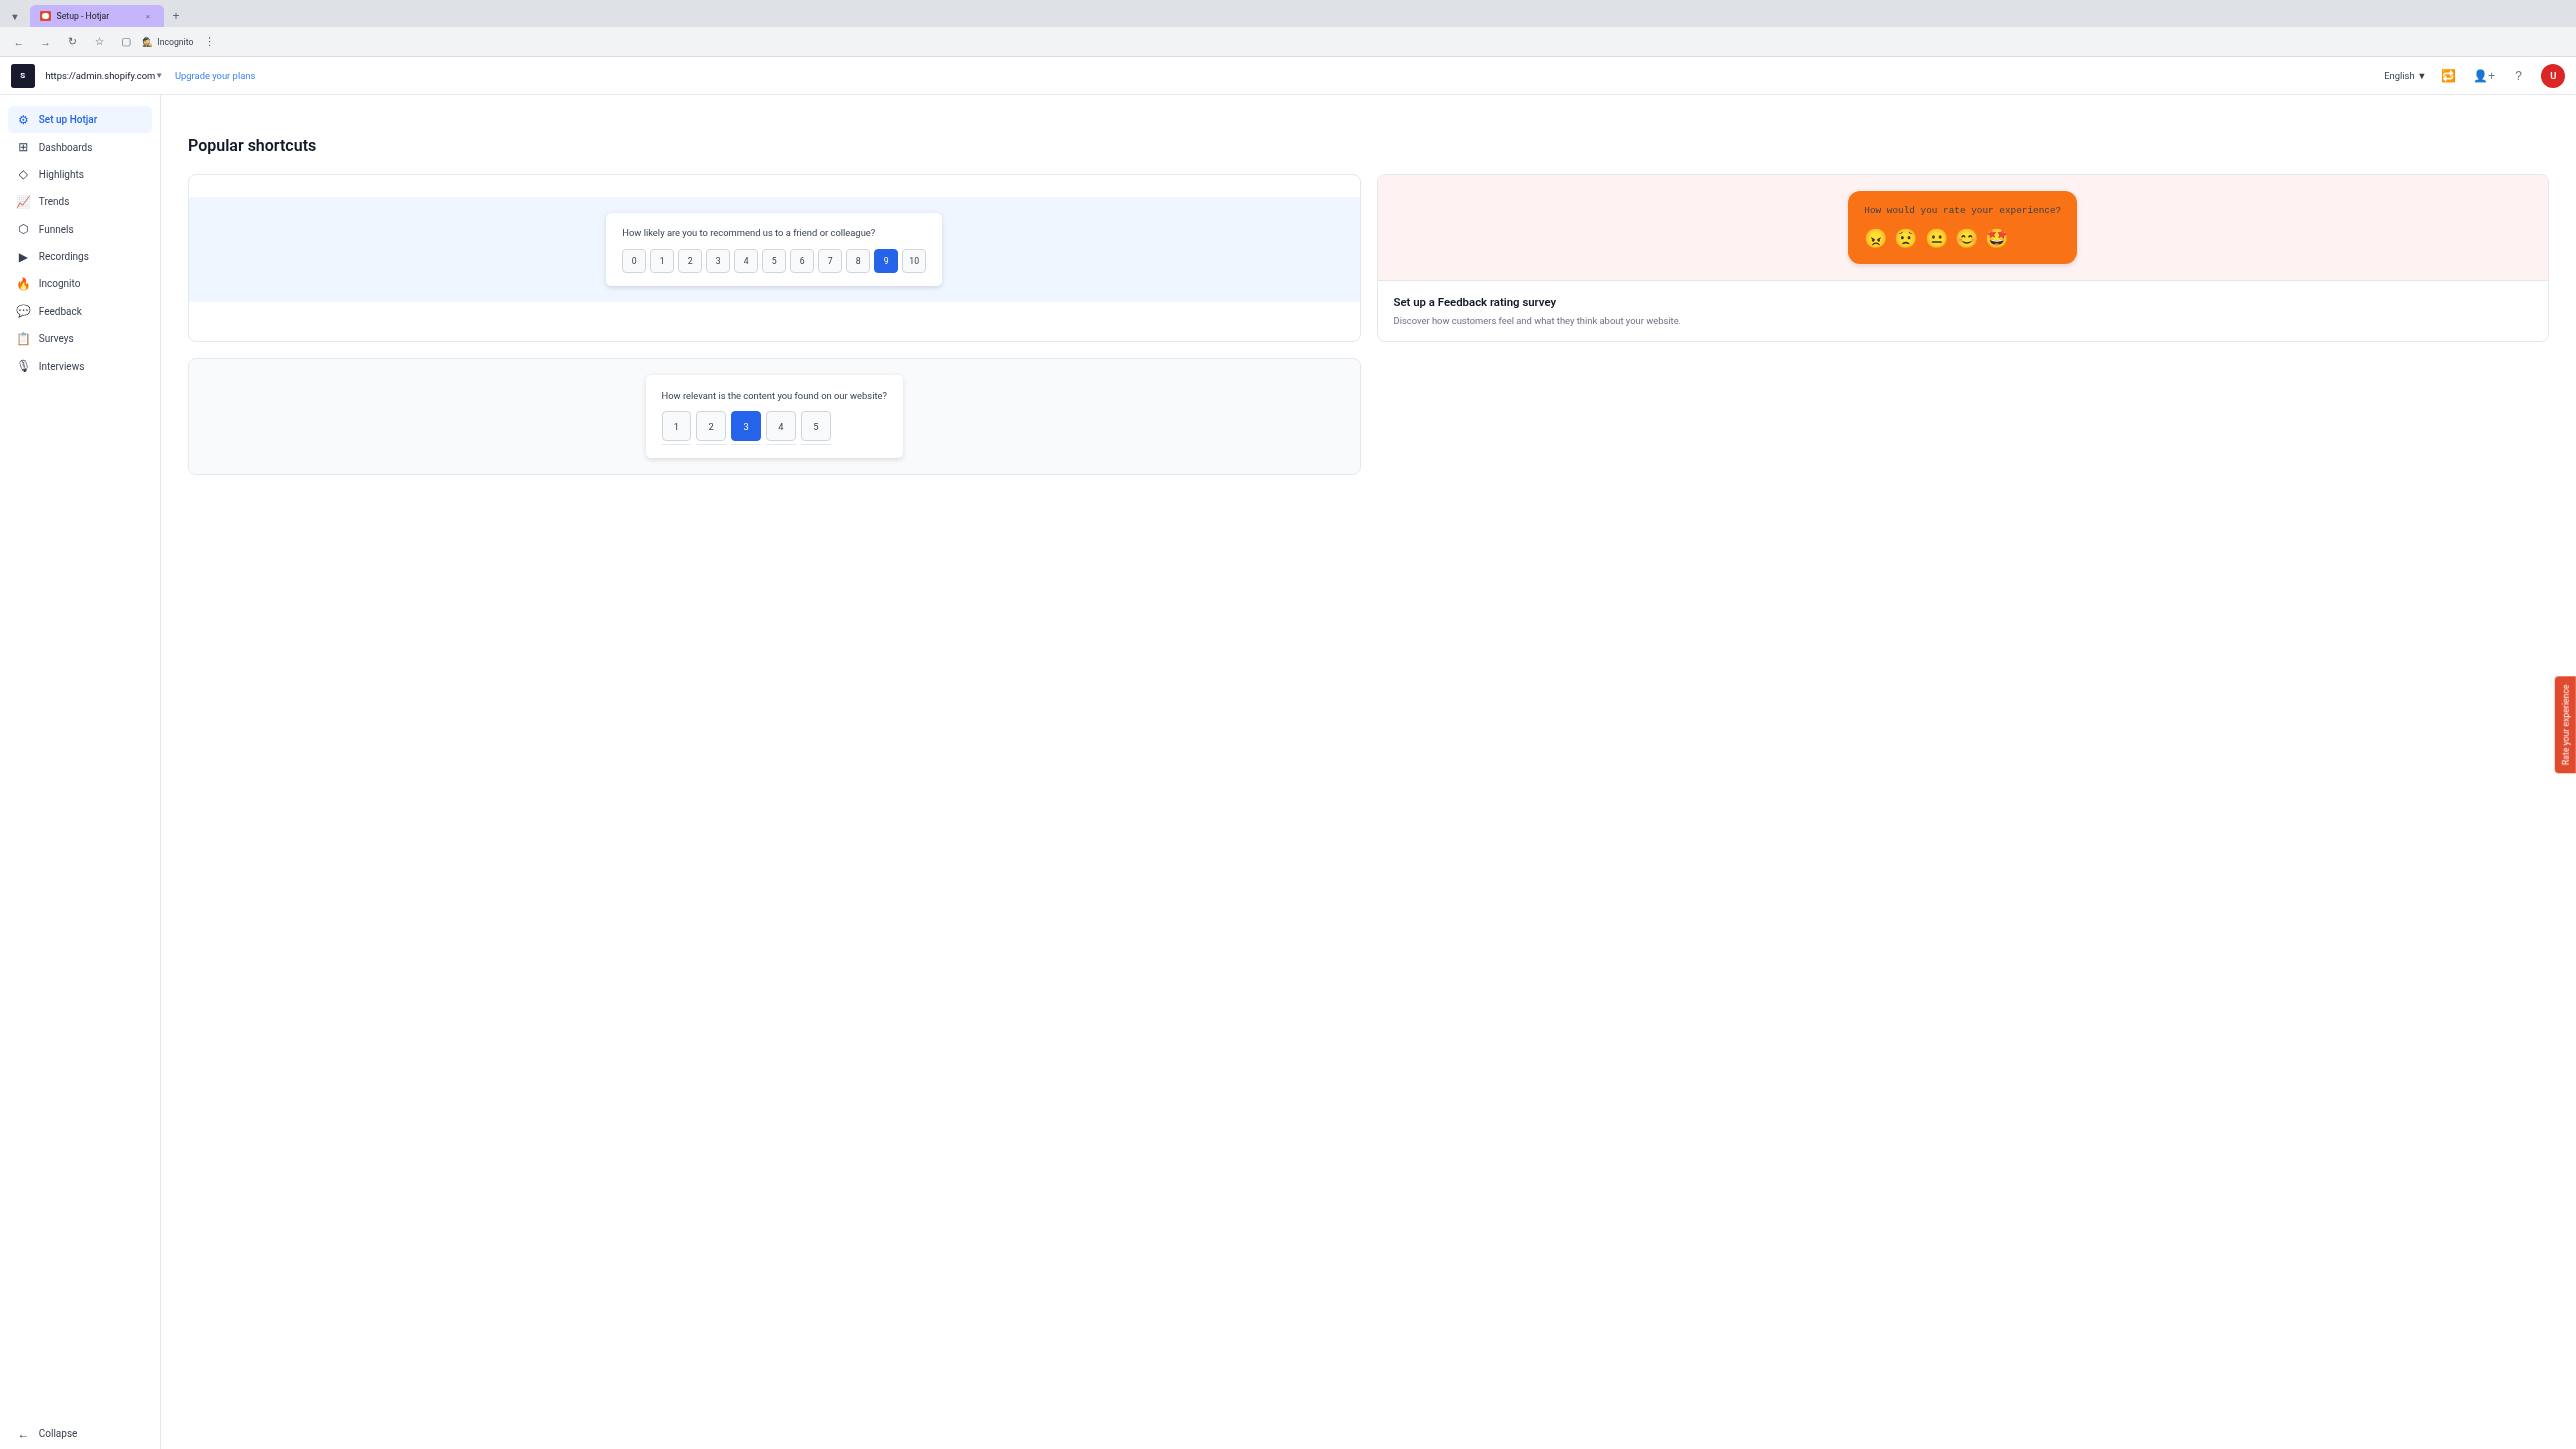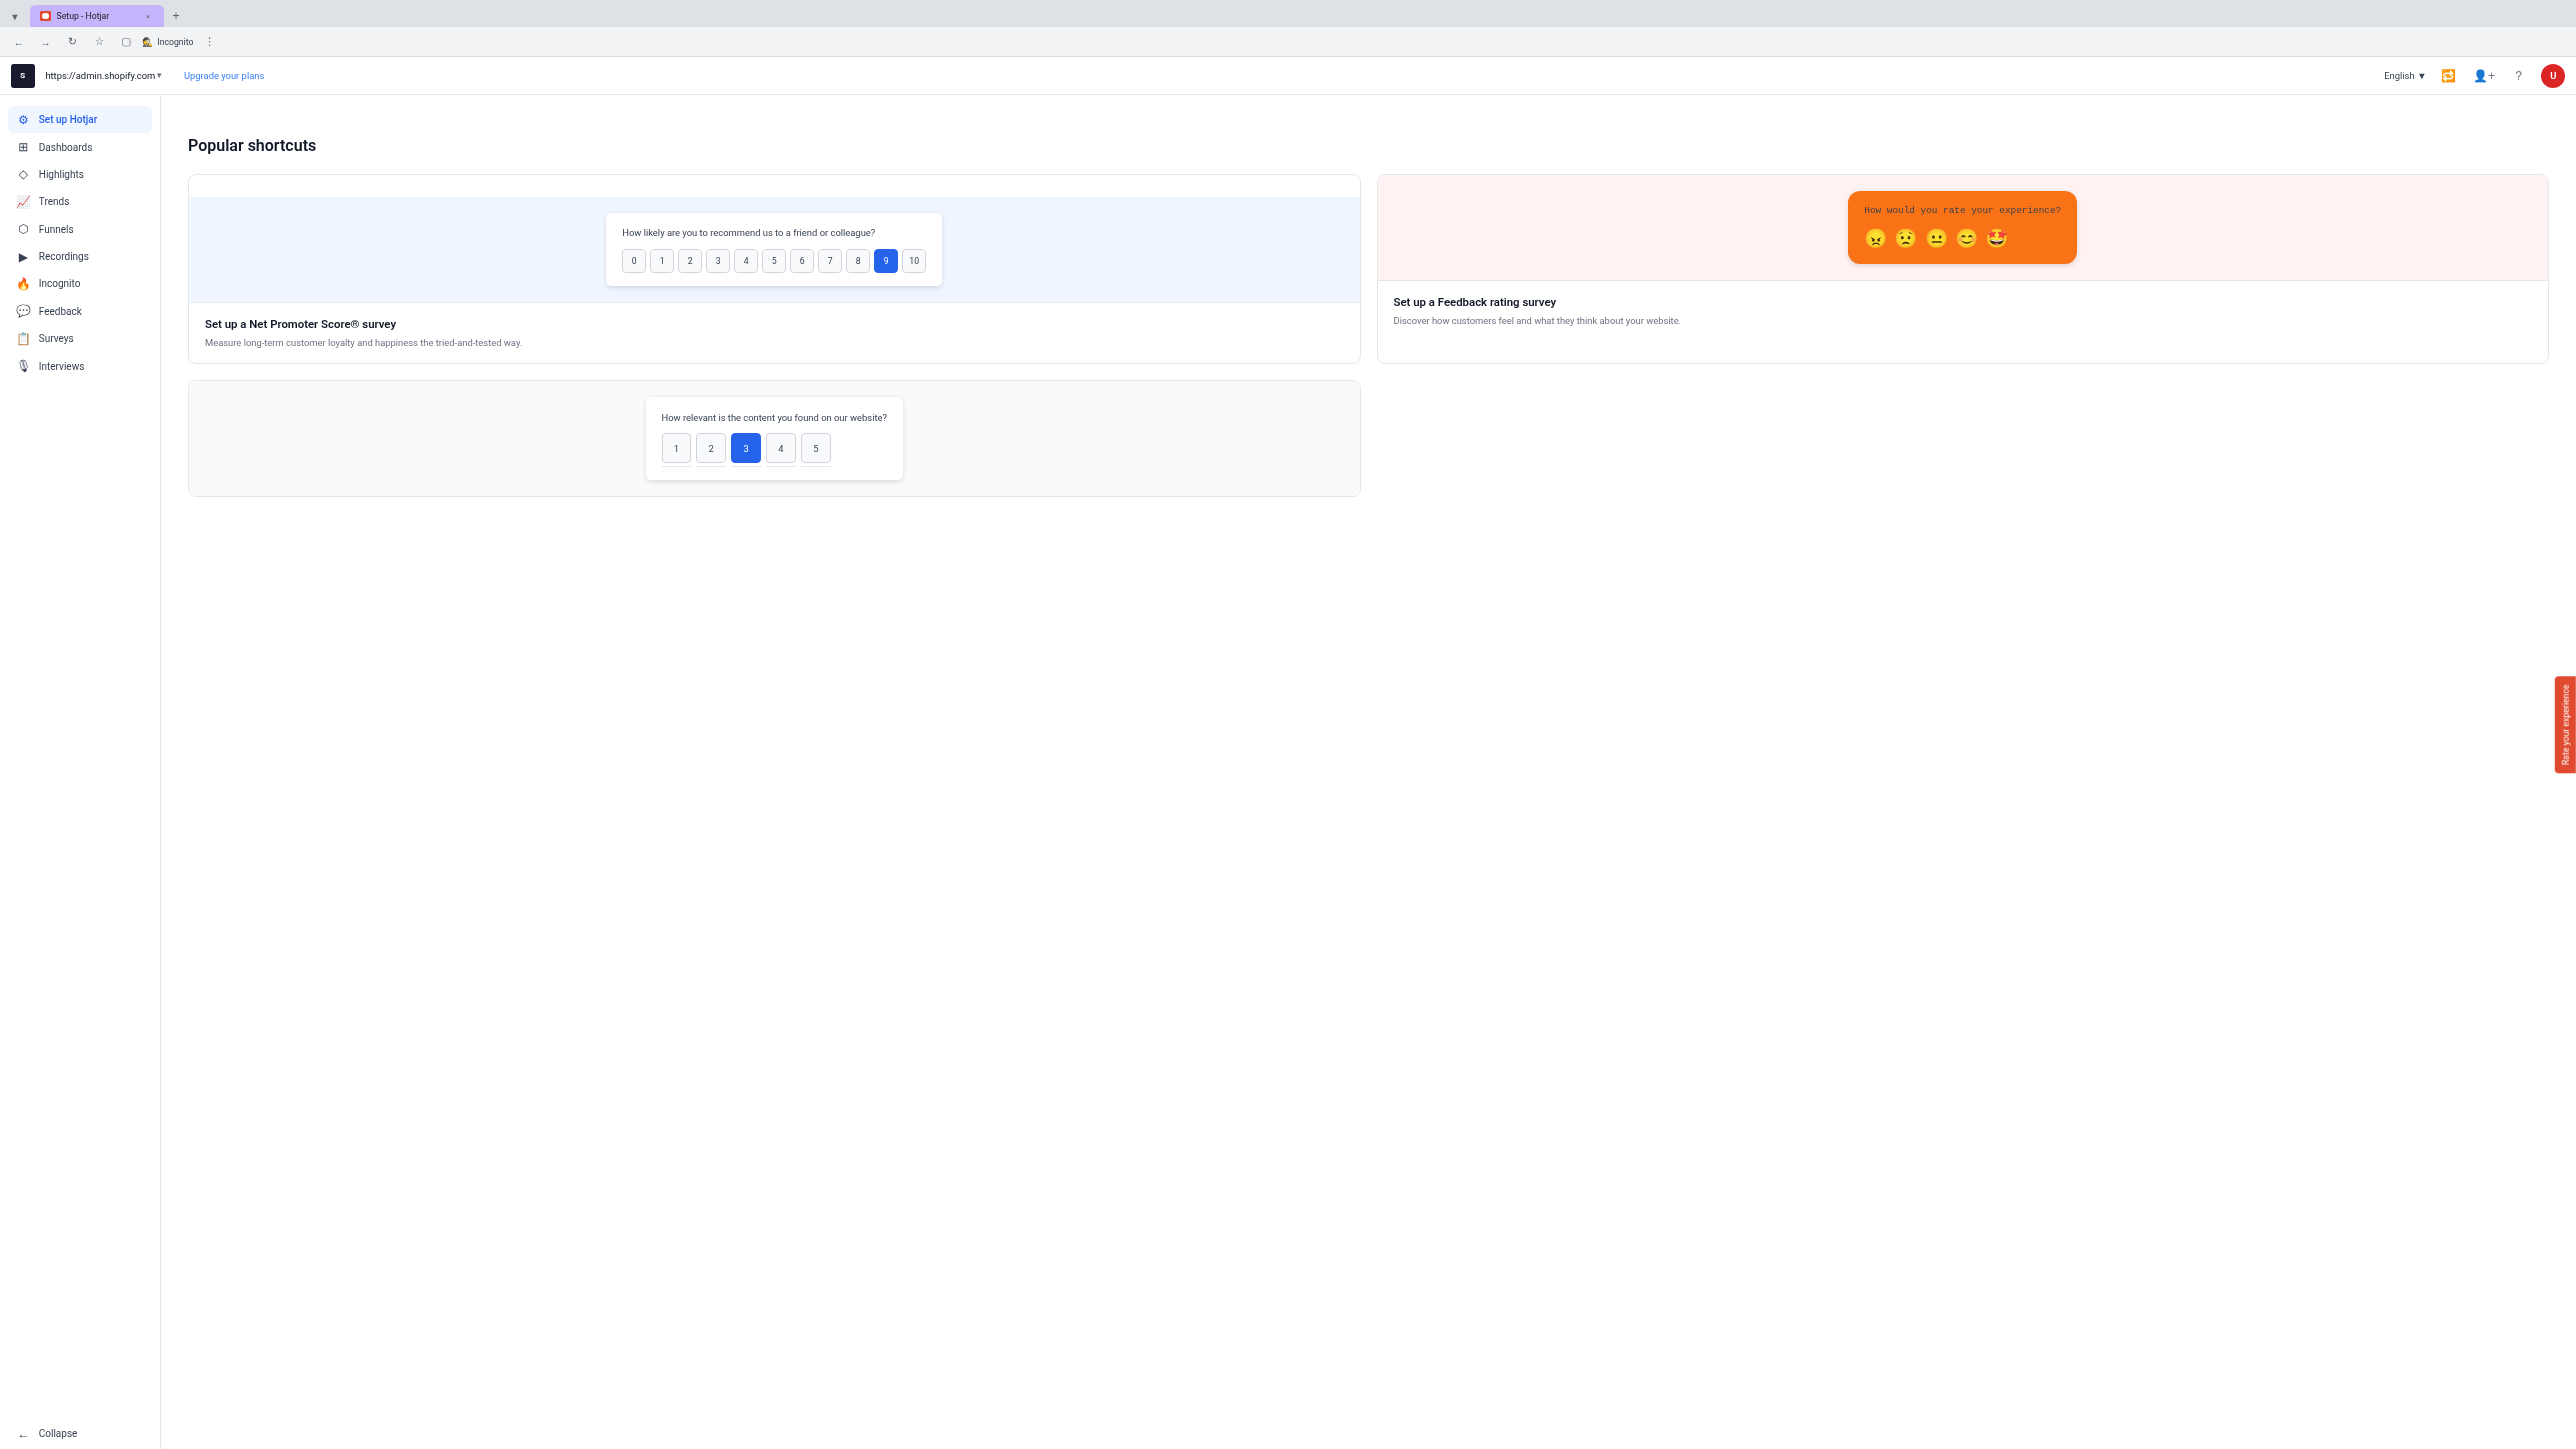--- a/index.html
+++ b/index.html
@@ -22,21 +22,21 @@
     .url-bar { flex: 1; display: flex; align-items: center; background: #fff; border: 0.7px solid #dadce0; border-radius: 13.4px; padding: 4px 10.7px; gap: 5.4px; }
     .url-text { font-size: 9.4px; color: #202124; flex: 1; }
     .address-actions { display: flex; align-items: center; gap: 5.4px; }
     .addr-icon-btn { width: 21.5px; height: 21.5px; border-radius: 50%; border: none; background: transparent; cursor: pointer; display: flex; align-items: center; justify-content: center; font-size: 10.7px; color: #5f6368; }
 
     
     .app-header { display: flex; align-items: center; padding: 0 10.7px; height: 38px; border-bottom: 0.7px solid #e5e7eb; background: #fff; gap: 10.7px; }
     .site-logo { width: 24px; height: 24px; background: #1a1a2e; border-radius: 2.7px; display: flex; align-items: center; justify-content: center; color: #fff; font-weight: bold; font-size: 8px; }
     .site-url { font-size: 9.4px; color: #111827; display: flex; align-items: center; gap: 0; }
     .dropdown-icon { font-size: 8px; color: #6b7280; }
-    .upgrade-link { color: #3b82f6; font-size: 9.4px; text-decoration: none; margin-left: 10px; }
+    .upgrade-link { color: #3b82f6; font-size: 9.4px; text-decoration: none; margin-left: 1px; }
     .header-spacer { flex: 1; }
     .header-lang { display: flex; align-items: center; gap: 2.7px; font-size: 9.4px; color: #374151; cursor: pointer; }
     .header-icon-btn { width: 24px; height: 24px; border-radius: 50%; border: none; background: transparent; cursor: pointer; display: flex; align-items: center; justify-content: center; font-size: 12px; color: #6b7280; }
     .header-avatar { width: 24px; height: 24px; border-radius: 50%; background: #dc2626; display: flex; align-items: center; justify-content: center; color: #fff; font-size: 9.4px; font-weight: 600; cursor: pointer; }
 
     
     .main-layout { display: flex; height: calc(100vh - 38px - 48px); }
 
     
     .sidebar { width: 161px; border-right: 0.7px solid #e5e7eb; padding: 10.7px 8px; display: flex; flex-direction: column; gap: 2.7px; overflow-y: auto; background: #fff; flex-shrink: 0; }
@@ -209,24 +209,20 @@
                 <div class="nps-btn">4</div>
                 <div class="nps-btn">5</div>
                 <div class="nps-btn">6</div>
                 <div class="nps-btn">7</div>
                 <div class="nps-btn">8</div>
                 <div class="nps-btn selected">9</div>
                 <div class="nps-btn">10</div>
               </div>
       </div>
     </div>
-    <div class="card-body">
-      <div class="card-title">Set up a Net Promoter Score® survey</div>
-      <div class="card-desc">Measure long-term customer loyalty and happiness the tried-and-tested way.</div>
-    </div>
   </div>
         <div class="card">
     <div class="card-preview pink-tint">
 
       <div class="rating-widget">
         <div class="survey-question">How would you rate your experience?</div>
         <div class="emoji-row">
                 <span>😠</span>
                 <span>😟</span>
                 <span>😐</span>

